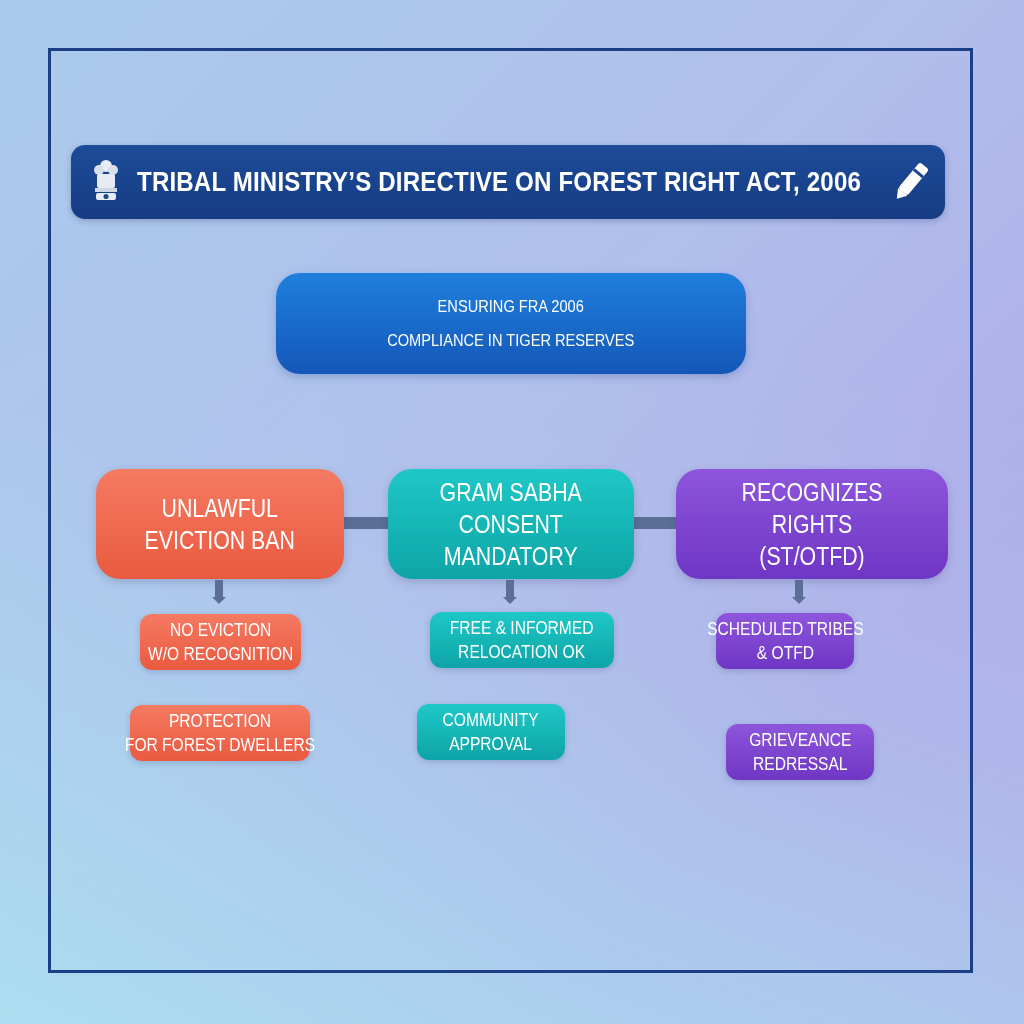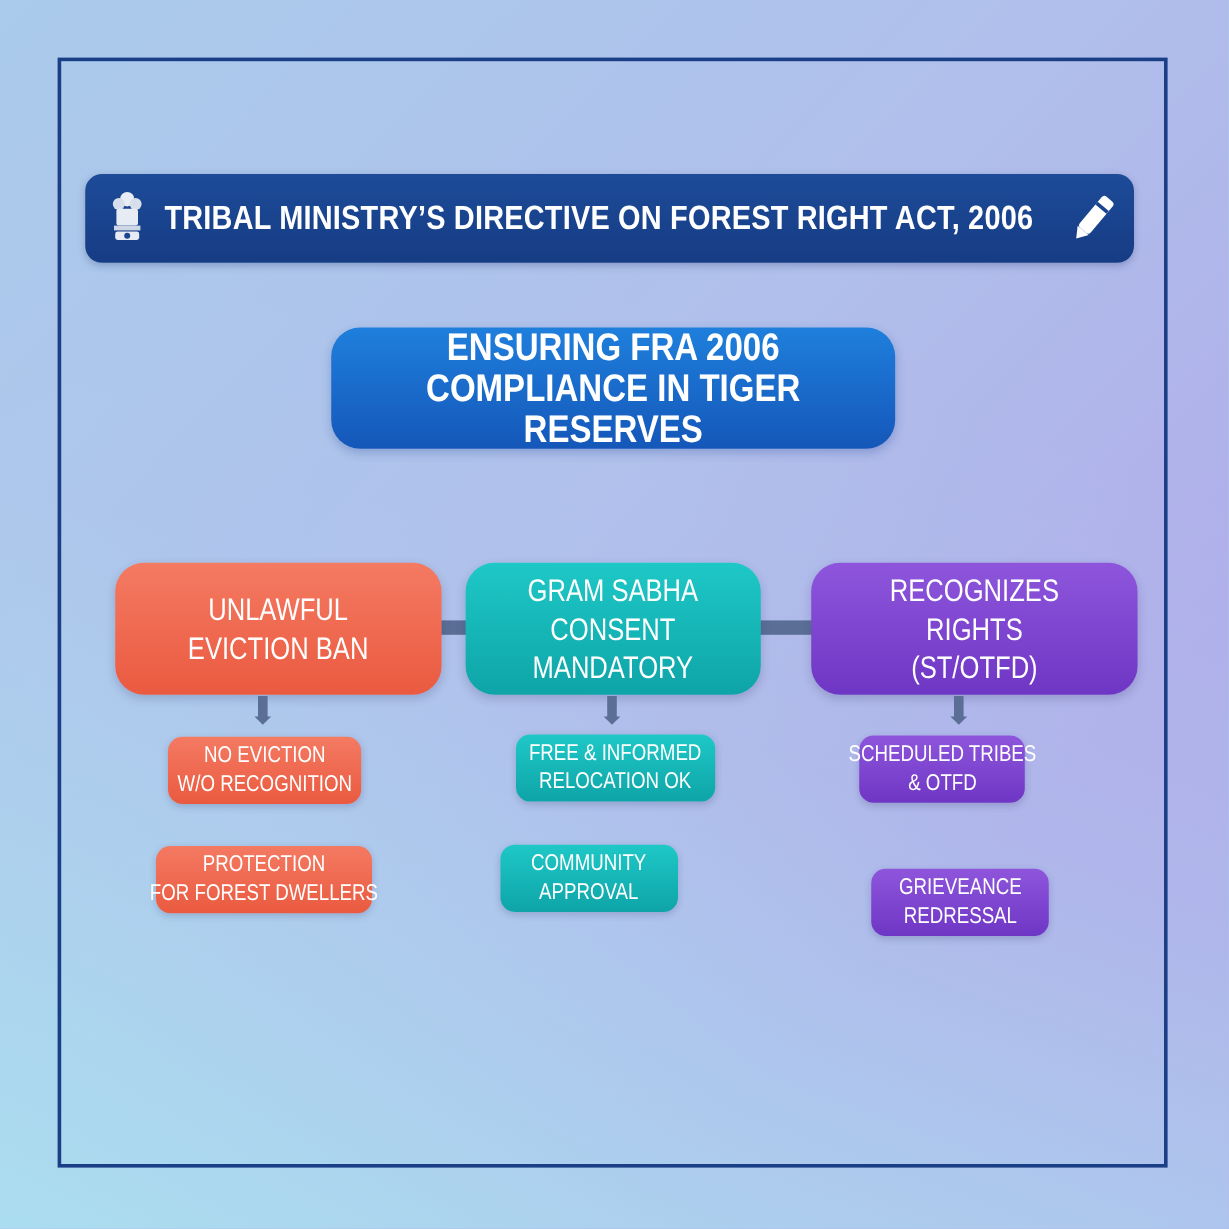--- a/index.html
+++ b/index.html
@@ -14,22 +14,22 @@
   .title-bar {
     position:absolute; left:71px; top:145px; width:874px; height:74px; border-radius:14px;
     background: linear-gradient(180deg,#1d4b98,#163c84); display:flex; align-items:center;
     box-shadow: 0 2px 6px rgba(20,40,100,0.25);
   }
   .emblem { position:absolute; left:20px; top:13px; width:30px; height:48px; }
   .title-text { position:absolute; left:66px; right:66px; top:0; height:74px; line-height:74px; color:#fff; font-size:28px; font-weight:bold; letter-spacing:0.2px; white-space:nowrap; transform:scaleX(0.86); transform-origin:left center; }
   .pen { position:absolute; right:14px; top:14px; width:40px; height:46px; }
   .main-box {
     position:absolute; left:276px; top:273px; width:470px; height:101px; border-radius:24px;
-    background: linear-gradient(180deg,#1f7fdc,#1457b9); color:#fff; display:flex; align-items:flex-end; justify-content:center;
-    text-align:center; font-size:32px; line-height:34px; box-shadow:0 3px 8px rgba(20,60,140,0.25);font-weight:bold;
+    background: linear-gradient(180deg,#1f7fdc,#1457b9); color:#fff; display:flex; align-items:center; justify-content:center;
+    text-align:center; font-size:17px; line-height:34px; box-shadow:0 3px 8px rgba(20,60,140,0.25);
   }
   .main-box span { display:block; transform:scaleX(0.86); }
   .connector { position:absolute; background:#5b6f96; }
   .cat { position:absolute; top:469px; height:110px; border-radius:24px; color:#fff; display:flex; align-items:center; justify-content:center; text-align:center; font-size:26px; line-height:32px; box-shadow:0 3px 8px rgba(40,40,90,0.2); }
   .cat span { transform:scaleX(0.82); display:block; }
   .orange { background:linear-gradient(180deg,#f47a62,#ea5a40); }
   .teal { background:linear-gradient(180deg,#1ec8c6,#0ea4a8); }
   .purple { background:linear-gradient(180deg,#8e55dc,#6e36c4); }
   .sub { position:absolute; height:56px; border-radius:12px; color:#fff; display:flex; align-items:center; justify-content:center; text-align:center; font-size:19px; line-height:24px; box-shadow:0 2px 6px rgba(40,40,90,0.2); }
   .sub span { transform:scaleX(0.82); display:block; white-space:nowrap; }
@@ -65,21 +65,21 @@
 <div class="main-box">
   <div>
     <span>ENSURING FRA 2006</span>
     <span>COMPLIANCE IN TIGER RESERVES</span>
   </div>
 </div>
 
 <div class="connector" style="left:343px; top:517px; width:46px; height:12px;"></div>
 <div class="connector" style="left:632px; top:517px; width:46px; height:12px;"></div>
 
-<div class="cat orange" style="left:96px; width:272px;">
+<div class="cat orange" style="left:96px; width:248px;">
   <div>
     <span>UNLAWFUL</span>
     <span>EVICTION BAN</span>
   </div>
 </div>
 <div class="arrow" style="left:215px; top:580px;"></div>
 <div class="sub orange" style="left:140px; top:614px; width:161px;">
   <div>
       <span>NO EVICTION</span>
       <span>W/O RECOGNITION</span>
@@ -93,21 +93,21 @@
 </div>
 
 <div class="cat teal" style="left:388px; width:246px;">
   <div>
     <span>GRAM SABHA</span>
     <span>CONSENT</span>
     <span>MANDATORY</span>
   </div>
 </div>
 <div class="arrow" style="left:506px; top:580px;"></div>
-<div class="sub teal" style="left:430px; top:612px; width:166px;justify-content:center;">
+<div class="sub teal" style="left:430px; top:612px; width:184px;justify-content:center;">
   <div>
       <span>FREE &amp; INFORMED</span>
       <span>RELOCATION OK</span>
     </div>
 </div>
 <div class="sub teal" style="left:417px; top:704px; width:148px;">
   <div>
       <span>COMMUNITY</span>
       <span>APPROVAL</span>
     </div>

